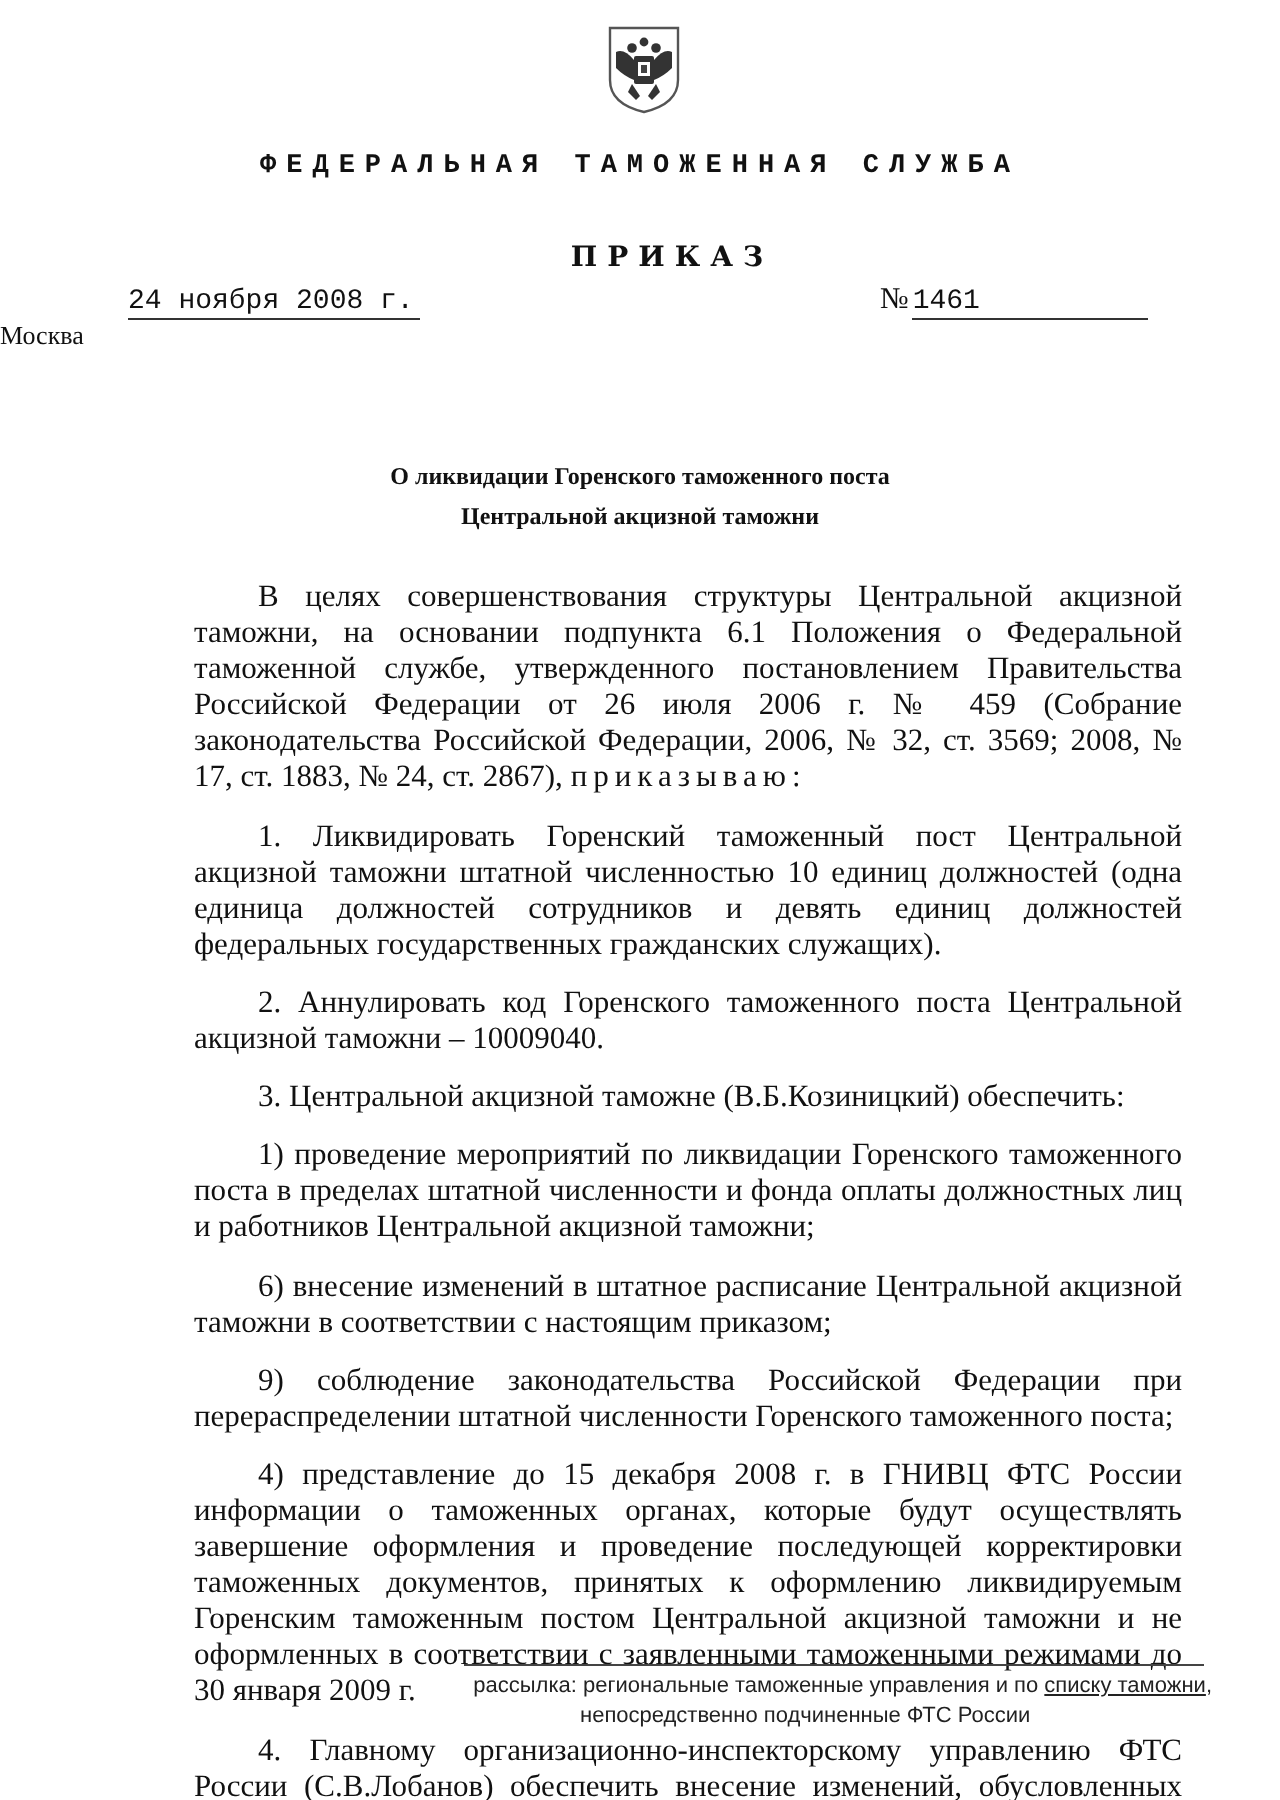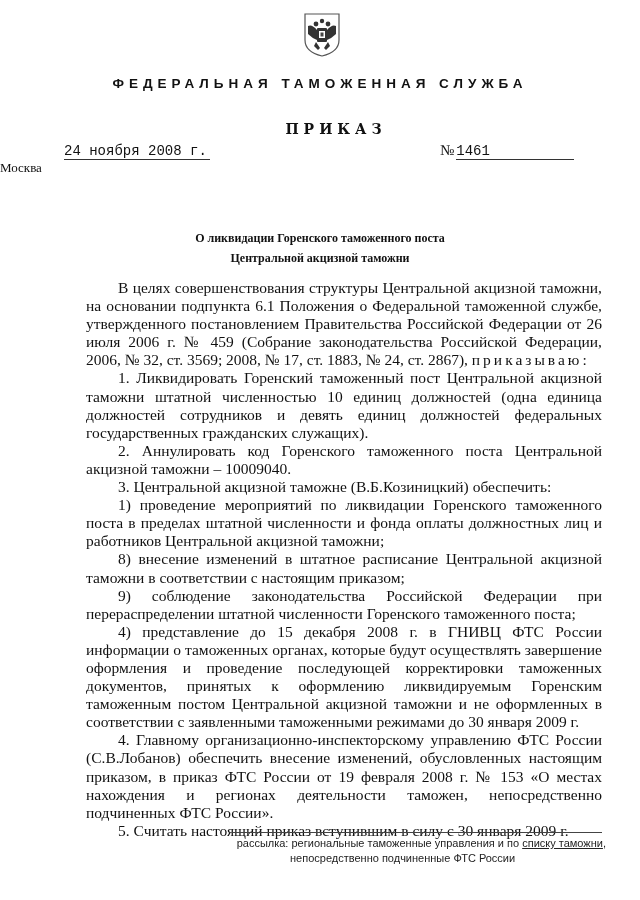--- a/index.html
+++ b/index.html
@@ -3,21 +3,21 @@
 <meta charset="utf-8">
 <style>
   html, body { margin: 0; padding: 0; background: #ffffff; }
   body { width: 640px; height: 900px; position: relative; overflow: hidden; color: #111; }
   .page { position: absolute; left: 0; top: 0; width: 640px; height: 900px; background: #fff; }
 
   .emblem { position: absolute; left: 302px; top: 10px; width: 40px; height: 48px; }
 
   .agency {
     position: absolute; left: 0; width: 640px; top: 76px; text-align: center;
-    font-family: Liberation Sans, sans-serif; font-weight: bold; font-size: 13.5px; letter-spacing: 5px;
+    font-family: Liberation Mono, monospace; font-weight: bold; font-size: 13.5px; letter-spacing: 5px;
   }
   .order-title {
     position: absolute; left: 0; width: 640px; top: 121px; text-align: center;
     font-family: "DejaVu Serif", serif; font-weight: bold; font-size: 14px; letter-spacing: 5px; padding-left: 16px;
   }
   .date {
     position: absolute; left: 64px; top: 143px; width: 146px;
     font-family: "Liberation Mono", monospace; font-size: 14px;
     border-bottom: 1.5px solid #333; padding-bottom: 0px; line-height: 16px;
   }
@@ -37,21 +37,21 @@
   .subject {
     position: absolute; left: 0; width: 640px; top: 228px; text-align: center;
     font-family: "Liberation Serif", serif; font-weight: bold; font-size: 12px; line-height: 20px;
   }
 
   .body {
     position: absolute; left: 86px; top: 279px; width: 516px;
     font-family: "Liberation Serif", serif; font-size: 15.5px; line-height: 18.1px;
     text-align: justify;
   }
-  .body p { margin: 0; text-indent: 32px; }
+  .body p { margin: 11px; text-indent: 32px; }
   .body .spaced { letter-spacing: 3px; }
 
   .footer-rule {
     position: absolute; left: 232px; top: 832px; width: 370px; border-top: 1.5px solid #444;
   }
   .mailing {
     position: absolute; left: 226px; top: 836px; width: 380px;
     font-family: Liberation Sans, sans-serif; font-size: 11px; line-height: 15px; color: #222;
   }
   .mailing .l1 { display: block; text-align: right; }
@@ -92,21 +92,21 @@
     <div>О ликвидации Горенского таможенного поста</div>
     <div>Центральной акцизной таможни</div>
   </div>
 
   <div class="body">
     <p><span>В целях совершенствования структуры Центральной акцизной таможни, на основании подпункта 6.1 Положения о Федеральной таможенной службе, утвержденного постановлением Правительства Российской Федерации от 26 июля 2006 г. № 459 (Собрание законодательства Российской Федерации, 2006, № 32, ст. 3569; 2008, № 17, ст. 1883, № 24, ст. 2867),</span> <span class="spaced">приказываю:</span></p>
     <p>1. Ликвидировать Горенский таможенный пост Центральной акцизной таможни штатной численностью 10 единиц должностей (одна единица должностей сотрудников и девять единиц должностей федеральных государственных гражданских служащих).</p>
     <p>2. Аннулировать код Горенского таможенного поста Центральной акцизной таможни – 10009040.</p>
     <p>3. Центральной акцизной таможне (В.Б.Козиницкий) обеспечить:</p>
     <p>1) проведение мероприятий по ликвидации Горенского таможенного поста в пределах штатной численности и фонда оплаты должностных лиц и работников Центральной акцизной таможни;</p>
-    <p>8) внесение изменений в штатное расписание Центральной акцизной таможни в соответствии с настоящим приказом;</p>
+    <p>6) внесение изменений в штатное расписание Центральной акцизной таможни в соответствии с настоящим приказом;</p>
     <p>9) соблюдение законодательства Российской Федерации при перераспределении штатной численности Горенского таможенного поста;</p>
     <p>4) представление до 15 декабря 2008 г. в ГНИВЦ ФТС России информации о таможенных органах, которые будут осуществлять завершение оформления и проведение последующей корректировки таможенных документов, принятых к оформлению ликвидируемым Горенским таможенным постом Центральной акцизной таможни и не оформленных в соответствии с заявленными таможенными режимами до 30 января 2009 г.</p>
     <p>4. Главному организационно-инспекторскому управлению ФТС России (С.В.Лобанов) обеспечить внесение изменений, обусловленных настоящим приказом, в приказ ФТС России от 19 февраля 2008 г. № 153 «О местах нахождения и регионах деятельности таможен, непосредственно подчиненных ФТС России».</p>
     <p>5. Считать настоящий приказ вступившим в силу с 30 января 2009 г.</p>
   </div>
 
   <div class="footer-rule"></div>
   <div class="mailing">
     <span class="l1"><span>рассылка: региональные таможенные управления и по </span><u>списку таможни</u><span>,</span></span>
     <span class="l2">непосредственно подчиненные ФТС России</span>

